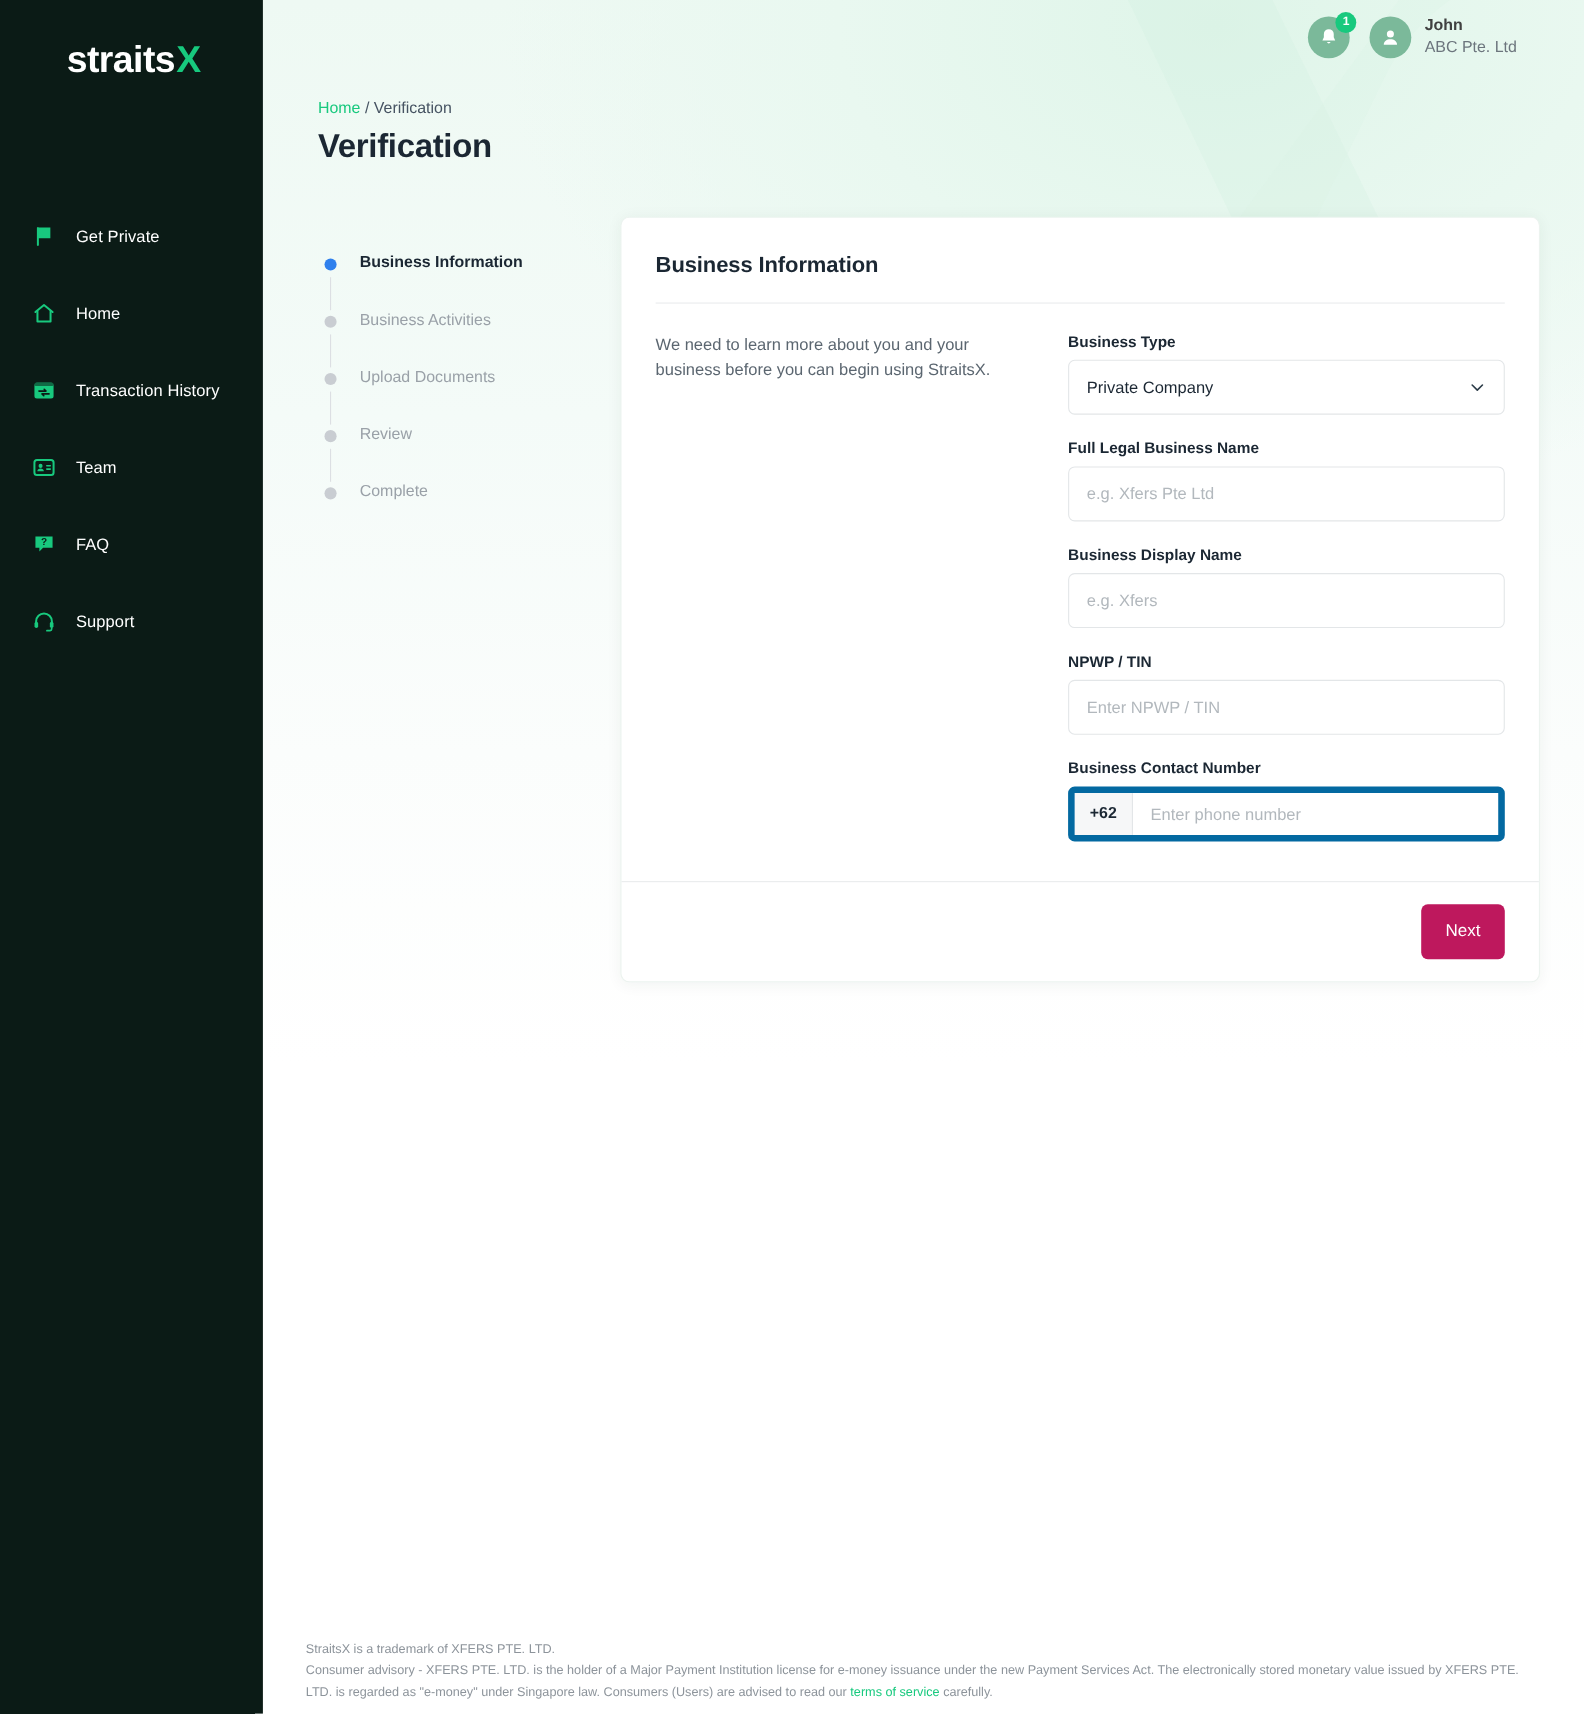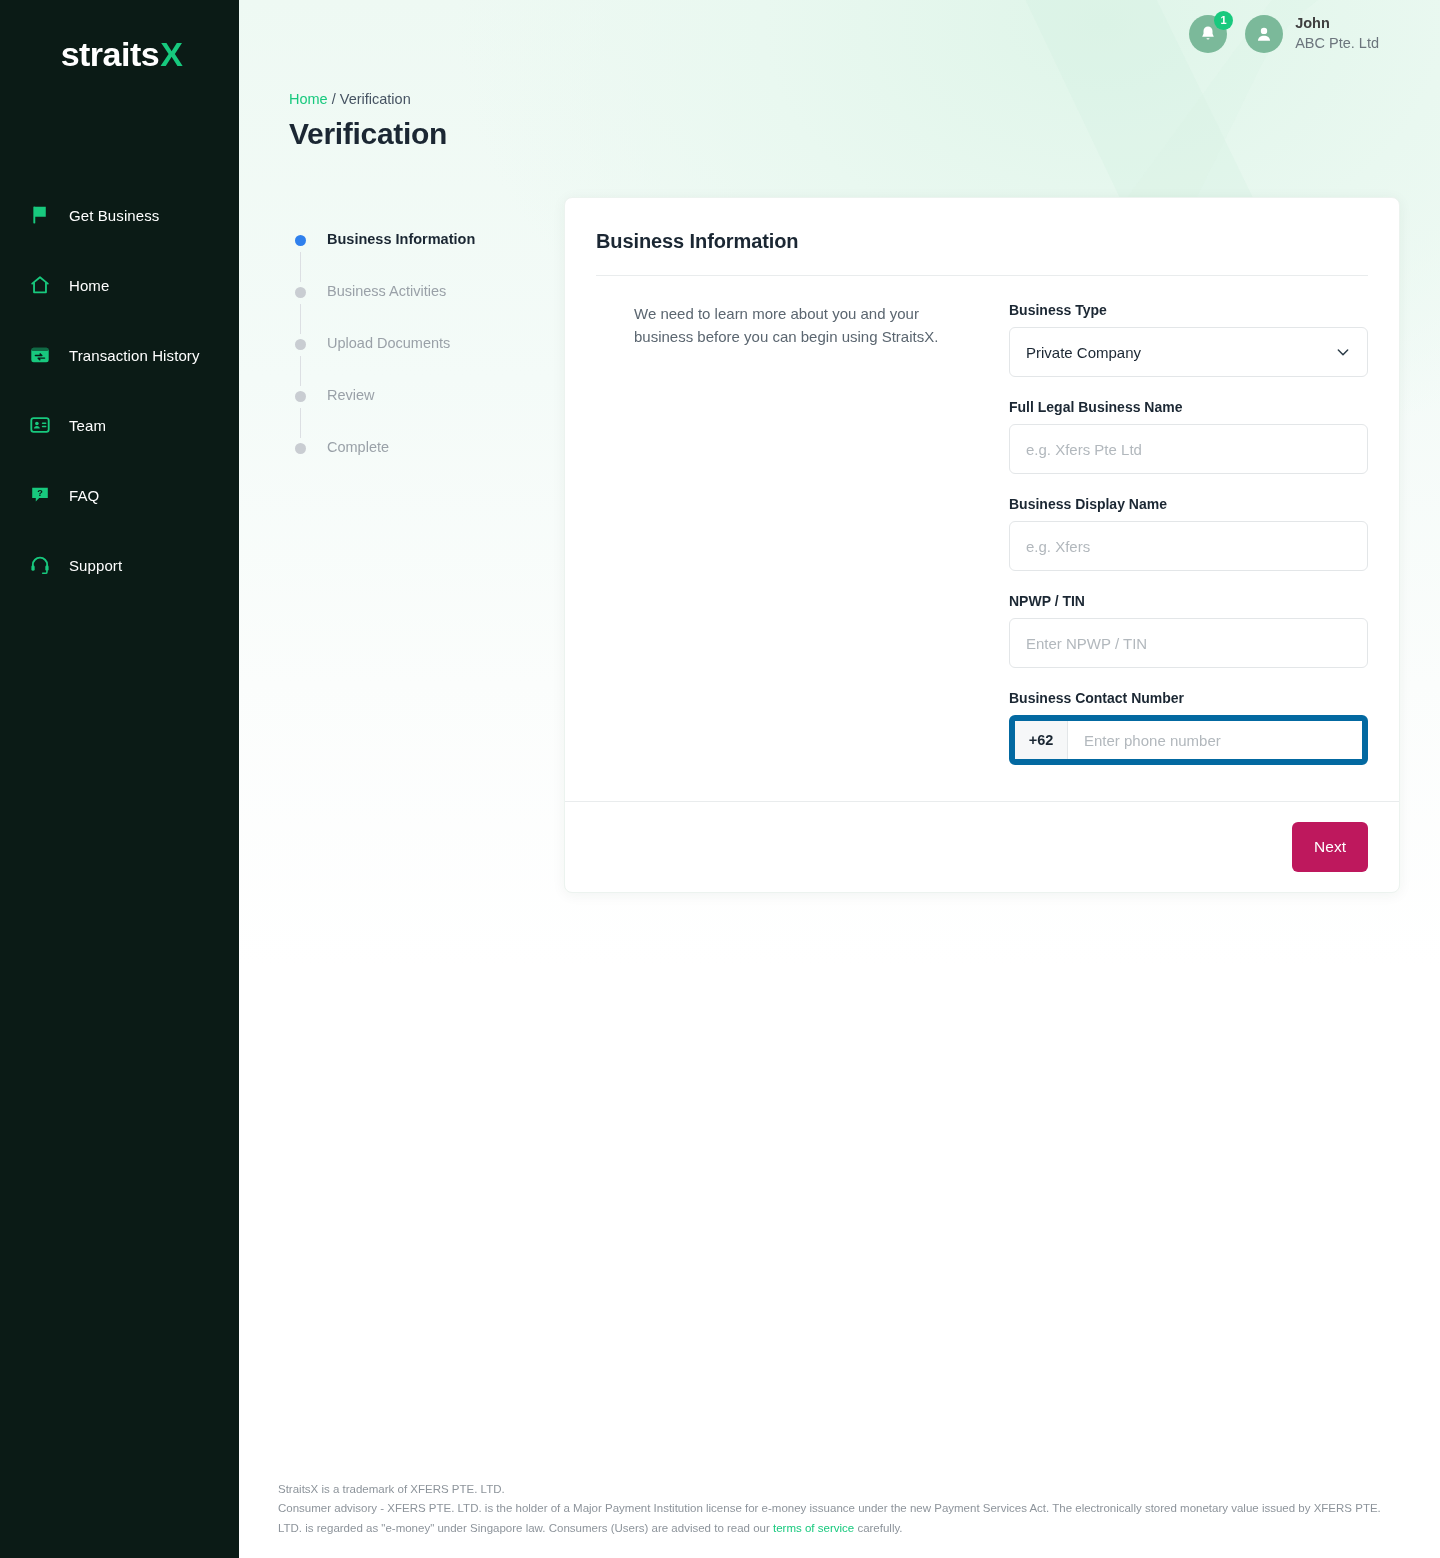--- a/index.html
+++ b/index.html
@@ -263,21 +263,20 @@
     margin: 22px 31px 0 31px;
   }
   .card-body {
     display: flex;
     padding: 26px 31px 36px 31px;
   }
   .card-left {
     width: 375px;
     flex: 0 0 375px;
     padding-right: 30px;
-    margin-left: 38px;
   }
   .card-intro {
     font-size: 15px;
     line-height: 1.55;
     color: #5b6670;
   }
   .card-right {
     flex: 1;
   }
   .field { margin-bottom: 22px; }
@@ -367,21 +366,21 @@
     color: #ffffff;
     font-family: "Liberation Sans", sans-serif;
     font-size: 15.5px;
     cursor: pointer;
   }
 
   
   .footer {
     position: absolute;
     left: 39px;
-    bottom: 19px;
+    bottom: 8px;
     width: 1130px;
     font-size: 11.5px;
     line-height: 1.72;
     color: #8d949b;
     z-index: 3;
   }
   .footer a {
     color: #18C97E;
     text-decoration: none;
     cursor: pointer;
@@ -402,21 +401,21 @@
 
     <nav class="nav">
 
       <div class="nav-item">
         <span class="nav-icon">
           <svg width="22" height="22" viewBox="0 0 24 24">
               <path d="M5 3v18h1.7v-7.2h11.6V3H5z" fill="#18C97E"></path>
               <rect x="5" y="3" width="1.7" height="18" fill="#18C97E"></rect>
             </svg>
         </span>
-        <span class="nav-label">Get Business</span>
+        <span class="nav-label">Get Private</span>
       </div>
 
       <div class="nav-item">
         <span class="nav-icon">
           <svg width="22" height="22" viewBox="0 0 24 24" fill="none" stroke="#18C97E" stroke-width="2" stroke-linejoin="round" stroke-linecap="round">
               <path d="M3.5 10.5 12 3.5l8.5 7"></path>
               <path d="M5.5 9.8V20h13V9.8"></path>
             </svg>
         </span>
         <span class="nav-label">Home</span>

